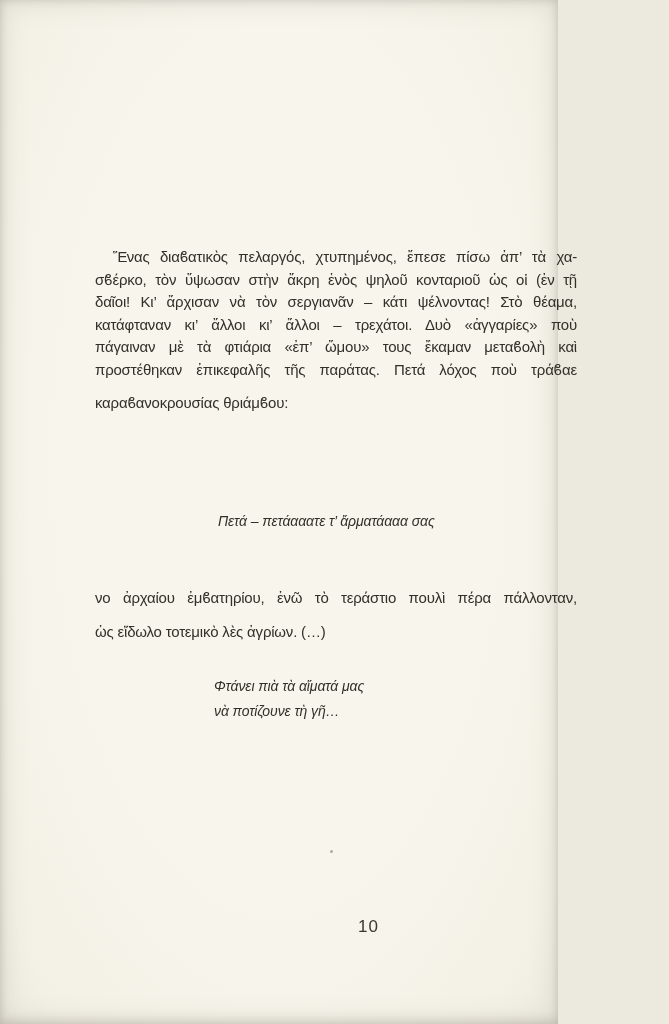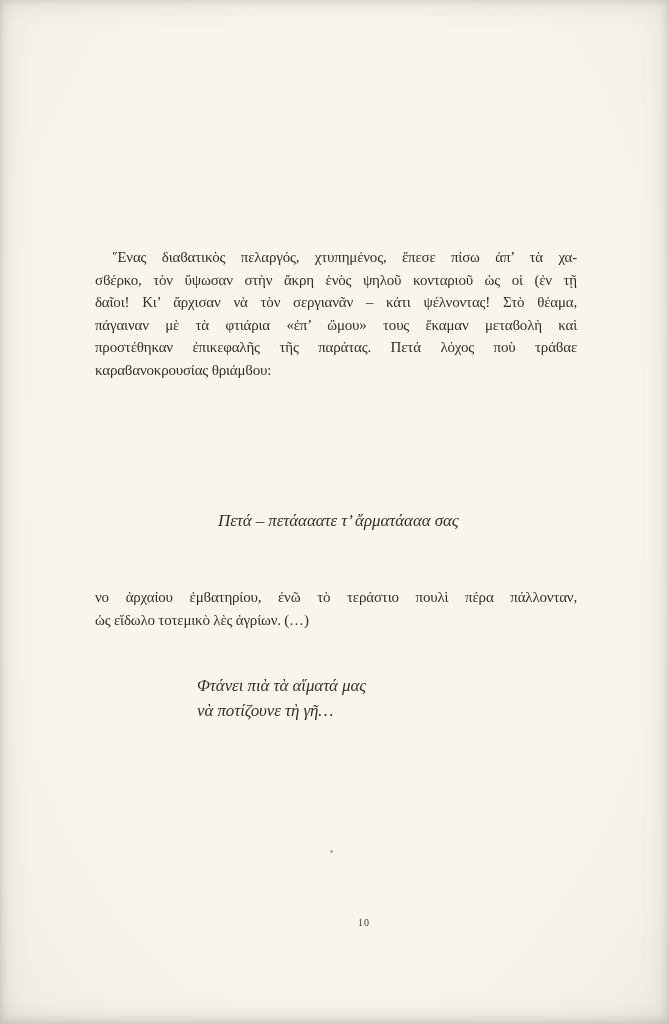--- a/index.html
+++ b/index.html
@@ -5,64 +5,65 @@
   html, body {
     margin: 0;
     padding: 0;
     width: 669px;
     height: 1024px;
     overflow: hidden;
     background: #eceade;
   }
   .book-page {
     position: relative;
-    width: 669px;
+    width: 558px;
     height: 1024px;
     background: #f6f3ea;
     background: radial-gradient(ellipse at 50% 45%, #f8f5ec 55%, #f3f0e6 88%, #edeadf 100%);
     box-shadow: inset 0 0 28px rgba(120,115,100,0.20), inset 0 -4px 10px rgba(110,105,95,0.18), inset 0 2px 6px rgba(140,135,125,0.15);
-    font-family: Liberation Serif, serif;
+    font-family: Liberation Sans, sans-serif;
     color: #33302a;
   }
   .text-block {
     position: absolute;
     left: 95px;
     width: 482px;
   }
   .p-line {
     height: 22.5px;
     line-height: 22.5px;
     font-size: 15px;
     letter-spacing: -0.2px;
     white-space: nowrap;
     text-align: justify;
     text-align-last: justify;
   }
   .p2 .p-line { height: 23px; line-height: 23px; }
   .p-line.endline {
     text-align: center;
     text-align-last: left;
+    margin-top: 11px;
   }
   .p1 .p-line.first { text-indent: 18px; }
   .verse-block {
     position: absolute;
   }
   .v-line {
     font-style: italic;
-    font-size: 17px;
+    font-size: 14px;
     letter-spacing: -0.1px;
     height: 24.5px;
     line-height: 24.5px;
     white-space: nowrap;
   }
   .page-number {
     position: absolute;
     top: 917px;
     left: 358px;
-    font-size: 10px;
+    font-size: 17px;
     letter-spacing: 1px;
     color: #3a372f;
   }
   .scan-speck {
     position: absolute;
     left: 330px;
     top: 850px;
     width: 3px;
     height: 3px;
     border-radius: 50%;
@@ -71,35 +72,36 @@
 </style>
 </head>
 <body>
 
 <div class="book-page">
 
   <div class="text-block p1" style="top:246px;">
     <div class="p-line first">Ἕνας διαϐατικὸς πελαργός, χτυπημένος, ἔπεσε πίσω ἀπ’ τὰ χα-</div>
     <div class="p-line">σϐέρκο, τὸν ὕψωσαν στὴν ἄκρη ἑνὸς ψηλοῦ κονταριοῦ ὡς οἱ (ἐν τῇ</div>
     <div class="p-line">δαῖοι! Κι’ ἄρχισαν νὰ τὸν σεργιανᾶν – κάτι ψέλνοντας! Στὸ θέαμα,</div>
+    <div class="p-line">κατάφταναν κι’ ἄλλοι κι’ ἄλλοι – τρεχάτοι. Δυὸ «ἀγγαρίες» ποὺ</div>
     <div class="p-line">πάγαιναν μὲ τὰ φτιάρια «ἐπ’ ὤμου» τους ἔκαμαν μεταϐολὴ καὶ</div>
     <div class="p-line">προστέθηκαν ἐπικεφαλῆς τῆς παράτας. Πετά λόχος ποὺ τράϐαε</div>
     <div class="p-line endline">καραϐανοκρουσίας θριάμϐου:</div>
   </div>
 
   <div class="verse-block" style="top:509px; left:218px;">
     <div class="v-line">Πετά – πετάααατε τ’ ἄρματάααα σας</div>
   </div>
 
   <div class="text-block p2" style="top:586px;">
     <div class="p-line">νο ἀρχαίου ἐμϐατηρίου, ἐνῶ τὸ τεράστιο πουλὶ πέρα πάλλονταν,</div>
     <div class="p-line endline">ὡς εἴδωλο τοτεμικὸ λὲς ἀγρίων. (…)</div>
   </div>
 
-  <div class="verse-block" style="top:674px; left:197px;">
+  <div class="verse-block" style="top:674px; left:214px;">
     <div class="v-line">Φτάνει πιὰ τὰ αἵματά μας</div>
     <div class="v-line">νὰ ποτίζουνε τὴ γῆ…</div>
   </div>
 
   <div class="scan-speck"></div>
 
   <div class="page-number">10</div>
 
 </div>
 

